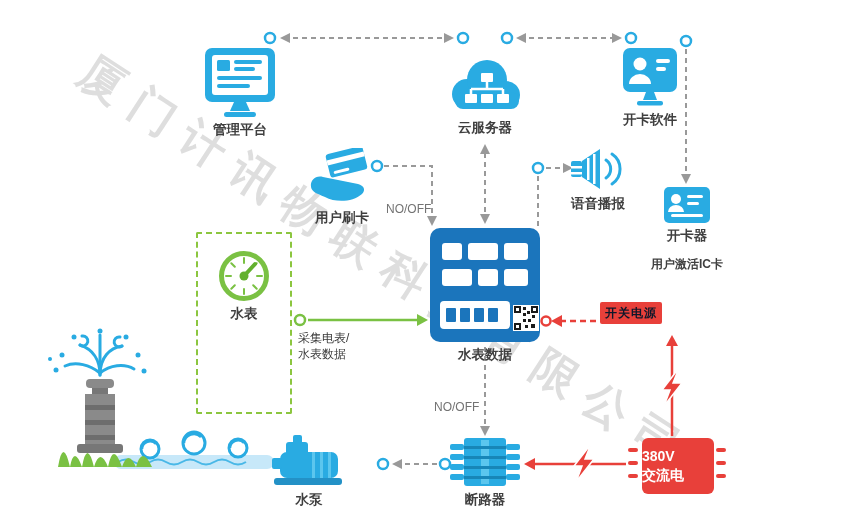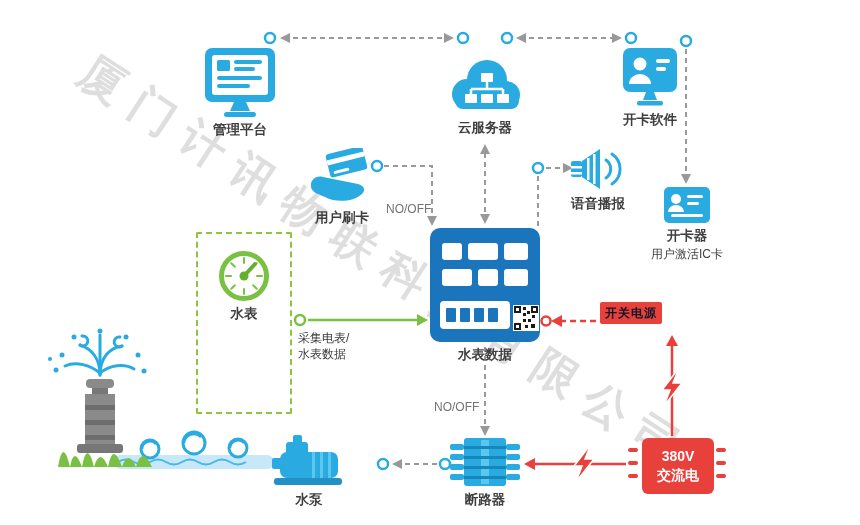--- a/index.html
+++ b/index.html
@@ -2,41 +2,41 @@
 <html><head>
 <meta charset="utf-8">
 <style>
   * { margin:0; padding:0; box-sizing:border-box; }
   html,body { background:#fff; }
   body { font-family:"Liberation Sans","DejaVu Sans",sans-serif; }
   .stage { position:relative; width:860px; height:525px; background:#fff; overflow:hidden; }
   .abs { position:absolute; }
   .node { position:absolute; display:flex; flex-direction:column; align-items:center; }
   .label { font-size:13.5px; font-weight:bold; color:#3f3f3f; text-align:center; white-space:nowrap; margin-top:3px; }
-  .sublabel { font-size:12px; font-weight:normal; color:#3f3f3f; text-align:right; white-space:nowrap; margin-top:1px; }
+  .sublabel { font-size:12px; font-weight:bold; color:#3f3f3f; text-align:right; white-space:nowrap; margin-top:11px; }
   .edge-label { position:absolute; font-size:12px; color:#737373; white-space:nowrap; }
   .collect-label { position:absolute; font-size:12px; color:#3a3a3a; line-height:1.3; }
   .watermark {
     position:absolute; left:100px; top:42px;
     font-size:45px; letter-spacing:15px; white-space:nowrap;
     color:#a9a9a9; opacity:0.38; font-weight:bold;
     transform:rotate(33deg); transform-origin:0 0;
     z-index:0; pointer-events:none;
   }
   .conn { position:absolute; left:0; top:0; z-index:1; }
   .node, .edge-label, .collect-label, .tag, .acbox { z-index:2; }
   .tag {
     position:absolute; left:600px; top:302px; width:62px; height:22px;
     background:#E8403A; color:#0f172a; font-size:12px; font-weight:bold;
     text-align:center; line-height:22px; letter-spacing:1px; border-radius:2px;
   }
   .acbox {
     position:absolute; left:642px; top:438px; width:72px; height:56px;
     background:#E8403A; border-radius:6px; color:#fff; font-weight:bold;
-    font-size:14px; text-align:center; padding-top:9px; line-height:1.35;
+    font-size:14px; padding-top:9px; line-height:1.35;
   }
   .greenbox {
     position:absolute; left:196px; top:232px; width:96px; height:182px;
     border:2px dashed #8CC63F; border-radius:2px; z-index:1;
   }
 </style>
 </head>
 <body>
 
 <div class="stage">

